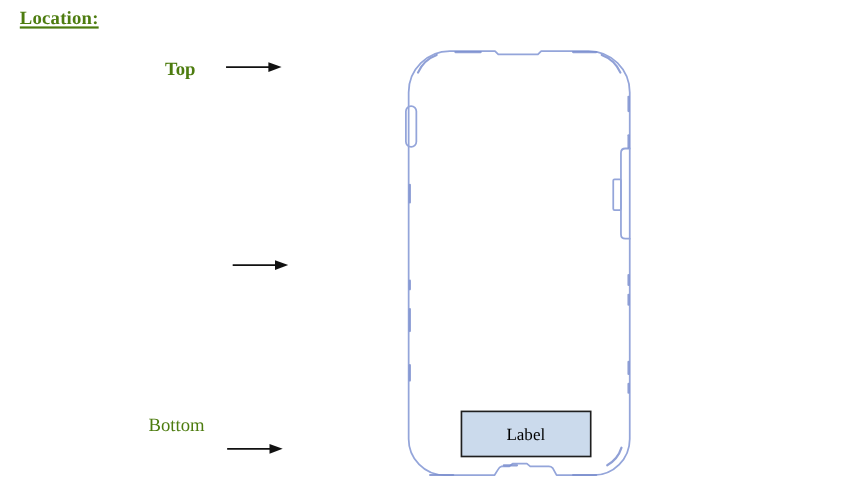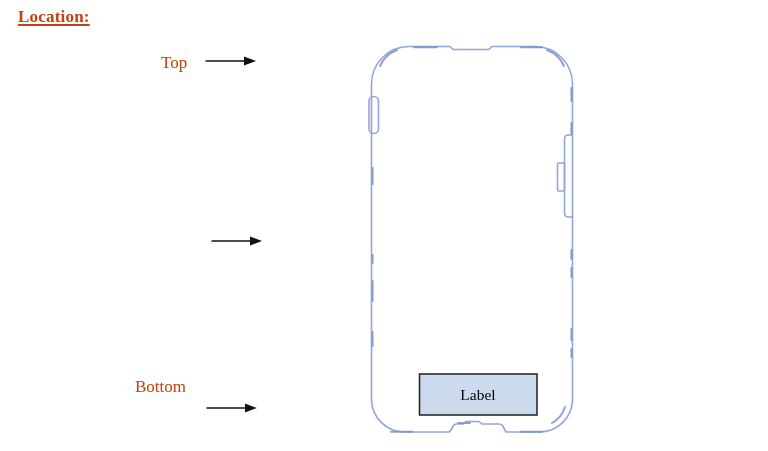--- a/index.html
+++ b/index.html
@@ -4,21 +4,21 @@
 <style>
   * { margin: 0; padding: 0; box-sizing: border-box; }
   html, body { background: #ffffff; }
   .canvas {
     position: relative;
     width: 768px;
     height: 451px;
     background: #ffffff;
     overflow: hidden;
     font-family: "Liberation Serif", "DejaVu Serif", serif;
-    color: #c2410c;
+    color: #4d7c0f;
   }
   .heading {
     position: absolute;
     left: 18px;
     top: 7px;
     font-size: 17px;
     font-weight: bold;
     text-decoration: underline;
     text-decoration-thickness: 1.5px;
     text-underline-offset: 2px;
@@ -38,21 +38,21 @@
     font-size: 15.5px;
   }
 </style>
 </head>
 <body>
 
 <div class="canvas">
 
   <div class="heading">Location:</div>
 
-  <div class="callout-label" style="left:161px; top:52px;">Top</div>
+  <div class="callout-label" style="left:150px; top:52px;font-weight:bold;">Top</div>
   <svg class="arrow" style="left:205px; top:55px;" width="52" height="12" viewBox="0 0 52 12">
     <line x1="0.5" y1="6" x2="40" y2="6" stroke-width="1.6" stroke="#111111"></line>
     <polygon points="39,1.6 51,6 39,10.4" fill="#111111"></polygon>
   </svg>
 
   <div class="callout-label" style="left:117px; top:215px;">
   </div>
   <svg class="arrow" style="left:211px; top:235px;" width="52" height="12" viewBox="0 0 52 12">
     <line x1="0.5" y1="6" x2="40" y2="6" stroke-width="1.6" stroke="#111111"></line>
     <polygon points="39,1.6 51,6 39,10.4" fill="#111111"></polygon>

